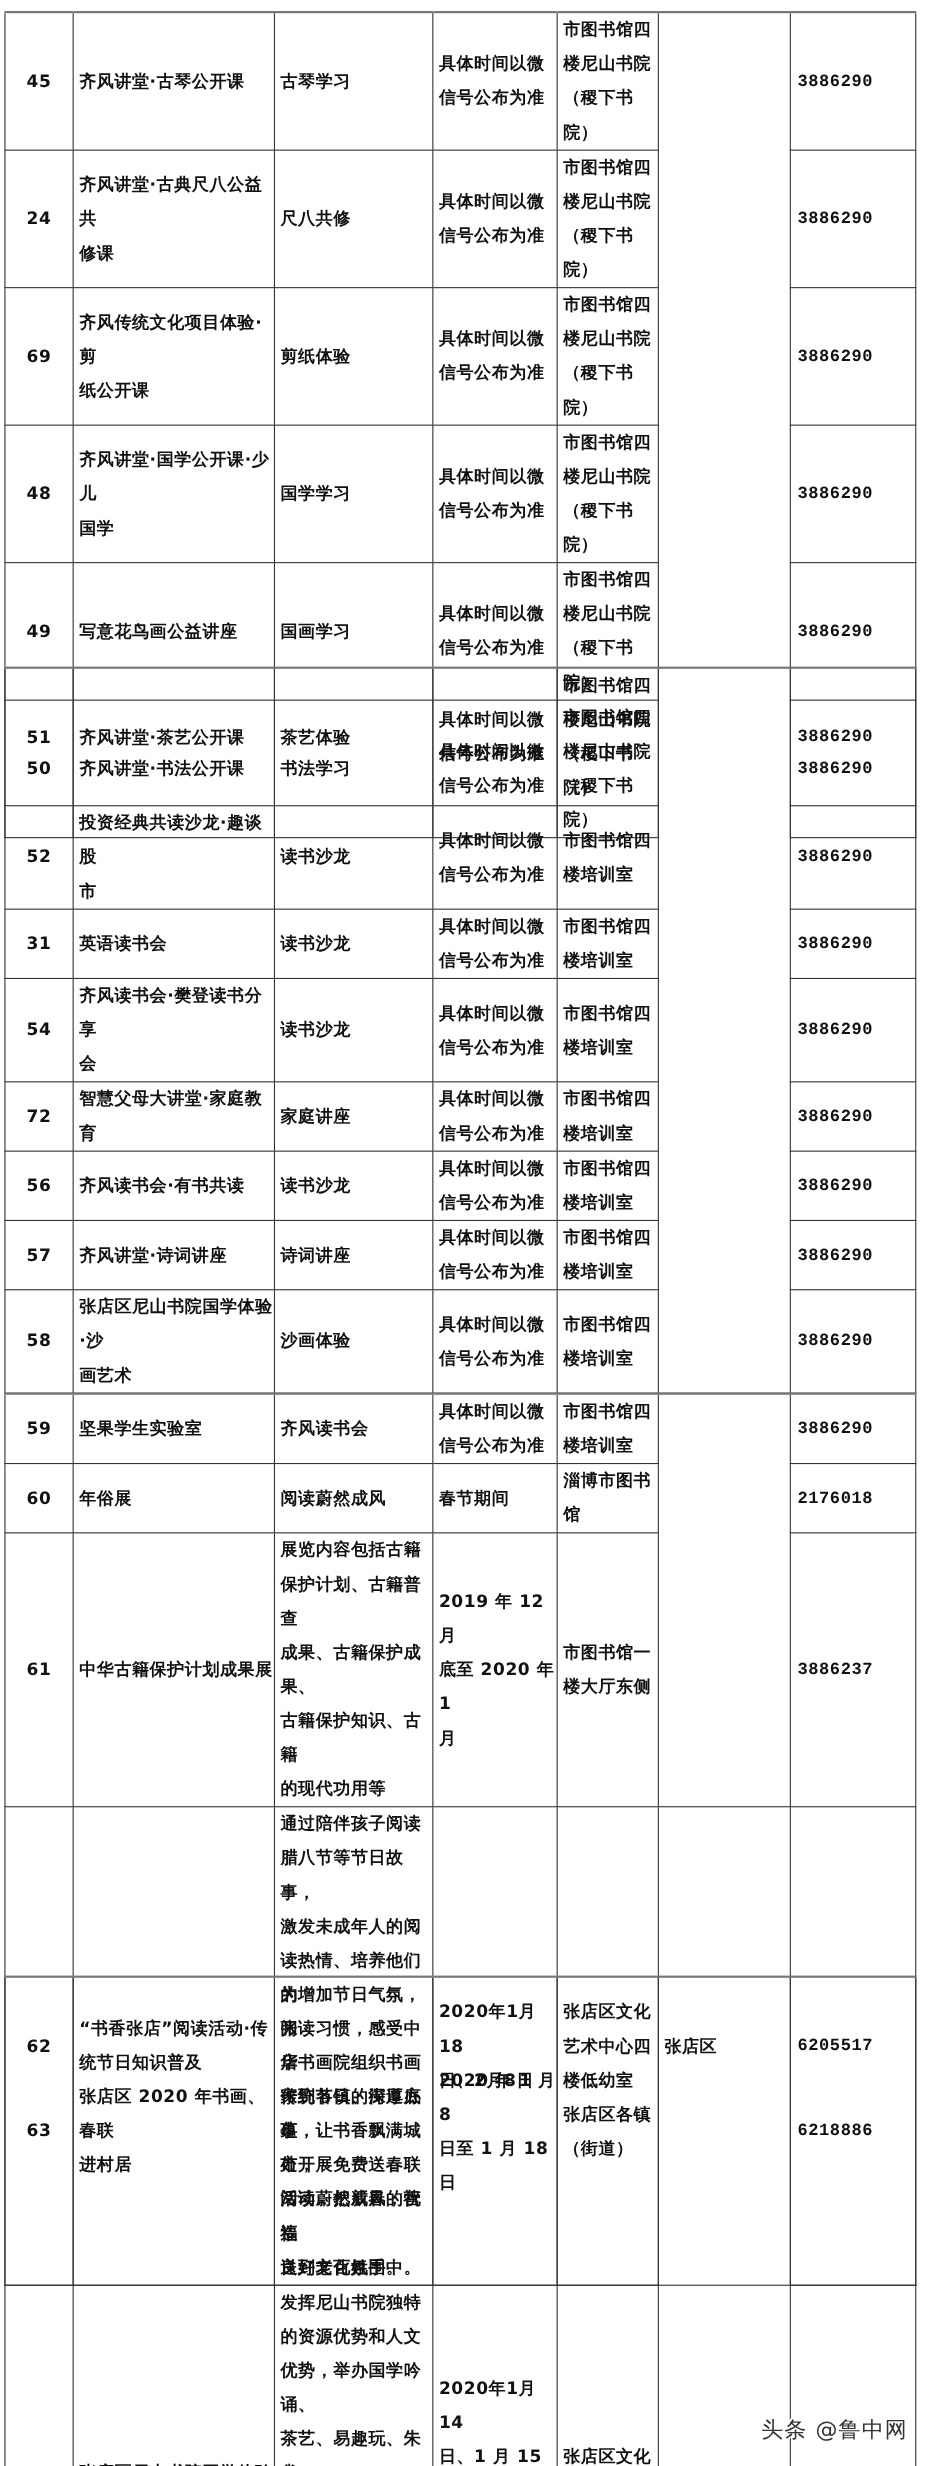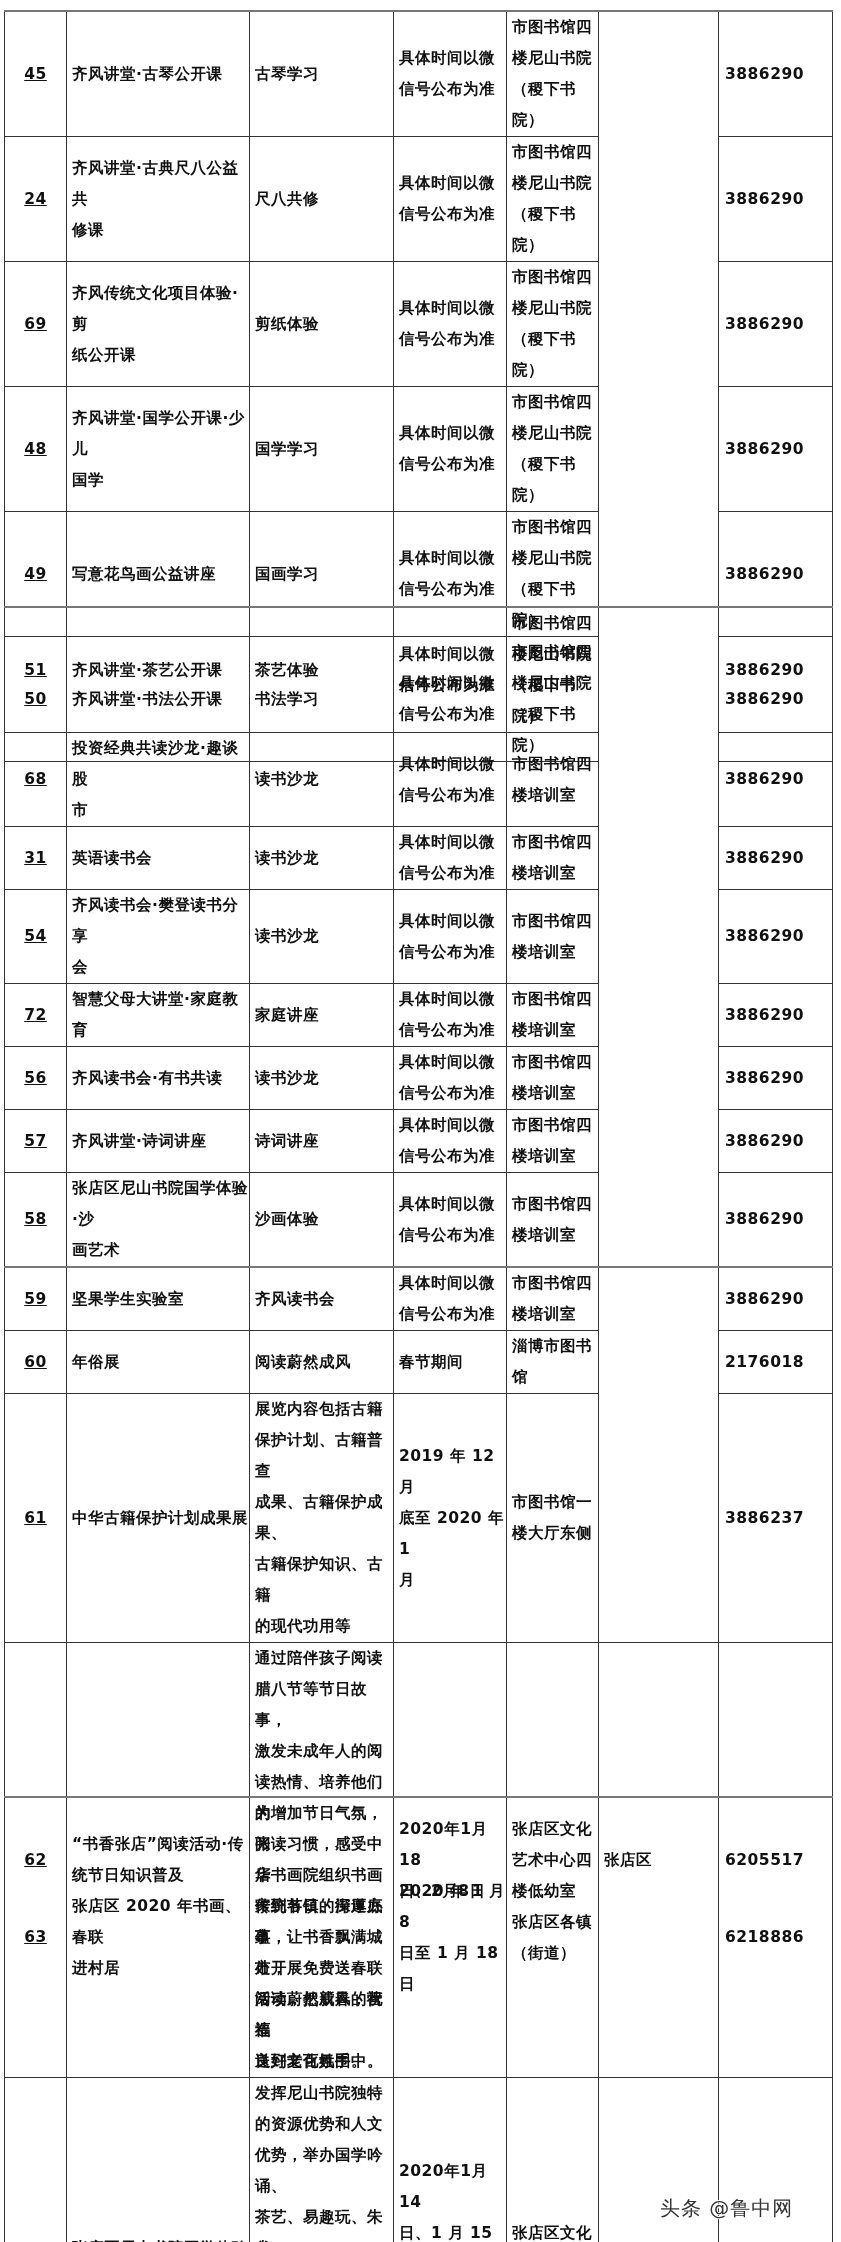--- a/index.html
+++ b/index.html
@@ -1,27 +1,27 @@
 <!DOCTYPE html>
 <html><head>
 <meta charset="utf-8">
 <style>
   html, body { margin:0; padding:0; background:#ffffff; }
   body { width:841px; height:2242px; position:relative; overflow:hidden;
          font-family:"DejaVu Sans", "Liberation Sans", sans-serif; color:#111; }
   .tbl { position:absolute; left:4px; border-collapse:collapse; table-layout:fixed; width:828px; }
   .tbl td { border:1.5px solid #333; padding:0 0 0 5px; font-size:15.5px; font-weight:bold;
             line-height:31px; vertical-align:middle; white-space:pre-line; overflow:hidden; letter-spacing:0.5px; }
-  .tbl td.no { text-align:center; padding:0;text-decoration:underline; }
+  .tbl td.no { text-align:center; padding:0; }
   .tbl td.dist { border-top:none; border-bottom:none; }
   .tbl td.dist.first { border-top:1.5px solid #333; }
   .tbl td.dist.last { border-bottom:1.5px solid #333; }
-  .tbl td.phone { padding-left:6px; }
+  .tbl td.phone { padding-left:6px;font-family:Liberation Mono, monospace; }
   .top-edge { border-top:2px solid #777 !important; }
-  .watermark { position:absolute; left:660px; top:2195px; font-size:20px; color:#333;
+  .watermark { position:absolute; left:692px; top:2195px; font-size:20px; color:#333;
                font-family:"DejaVu Sans", sans-serif; text-shadow:1px 1px 0 #fff,-1px -1px 0 #fff; letter-spacing:1px; }
 </style>
 </head>
 <body>
 
 <table class="tbl" style="top:10px;">
   <colgroup>
       <col style="width:62px">
       <col style="width:183px">
       <col style="width:144px">
@@ -121,21 +121,21 @@
     <td class="top-edge">茶艺体验</td>
     <td class="top-edge">具体时间以微
 信号公布为准</td>
     <td class="top-edge">市图书馆四
 楼尼山书院
 （稷下书院）</td>
     <td class="dist first last top-edge" rowspan="8"></td>
     <td class="phone top-edge">3886290</td>
   </tr>
   <tr style="height:64px">
-    <td class="no">68</td>
+    <td class="no">52</td>
     <td>投资经典共读沙龙·趣谈股
 市</td>
     <td>读书沙龙</td>
     <td>具体时间以微
 信号公布为准</td>
     <td>市图书馆四
 楼培训室</td>
     <td class="phone">3886290</td>
   </tr>
   <tr style="height:63px">

